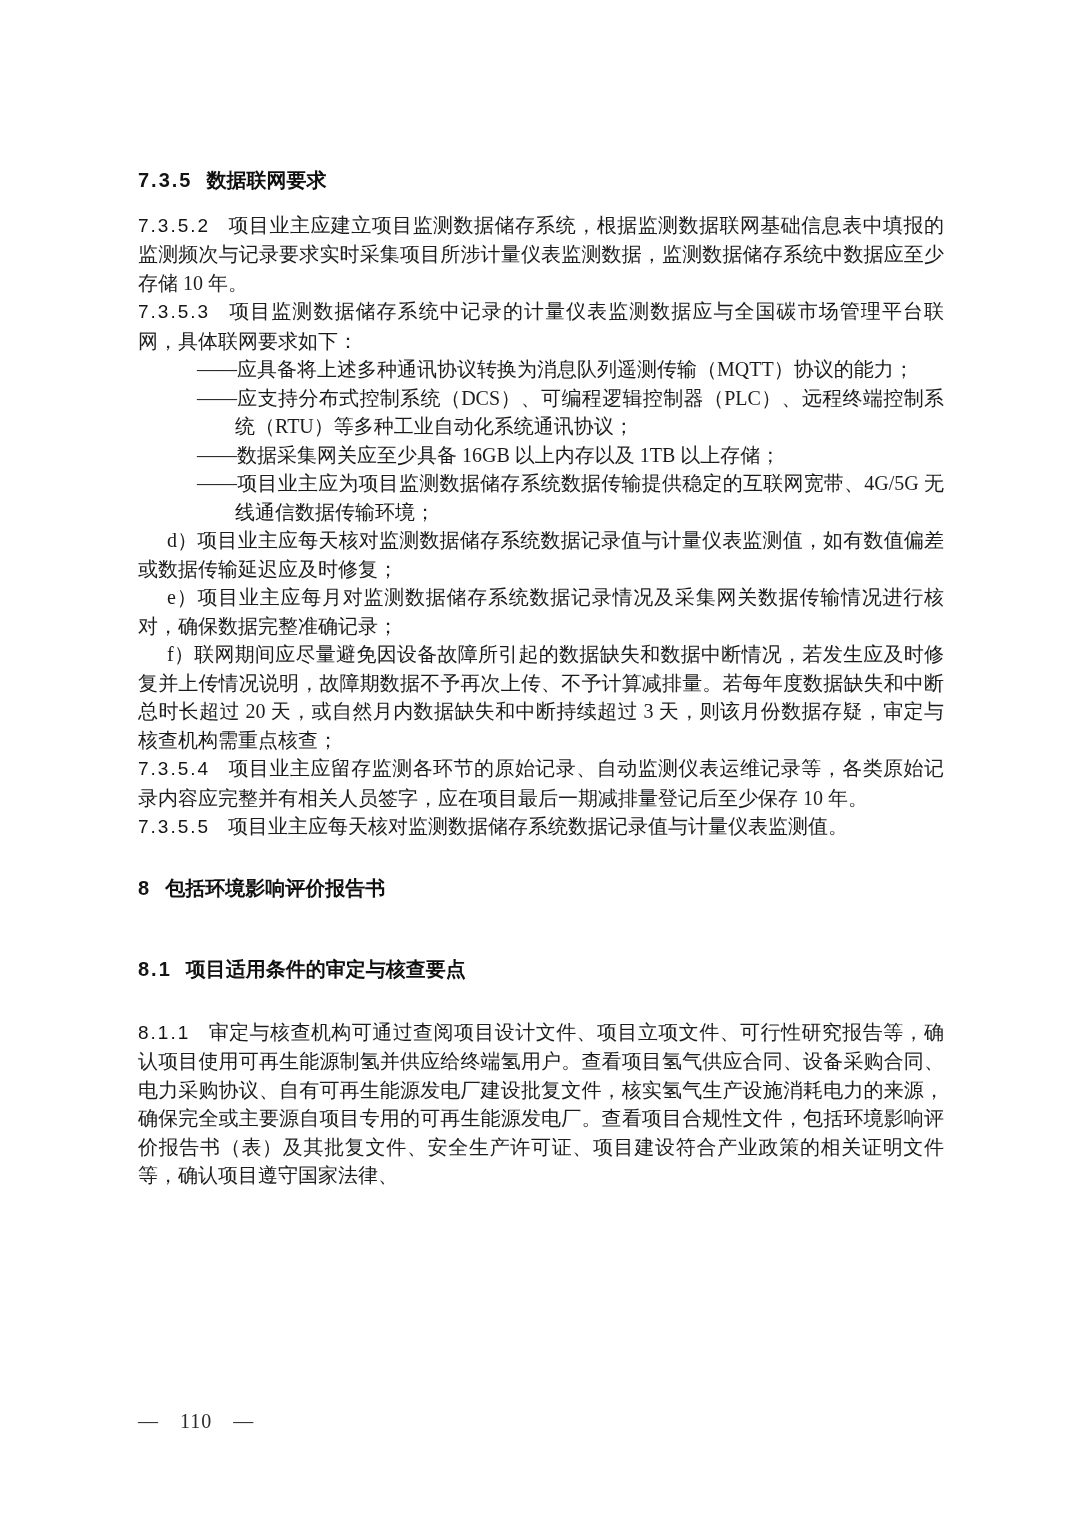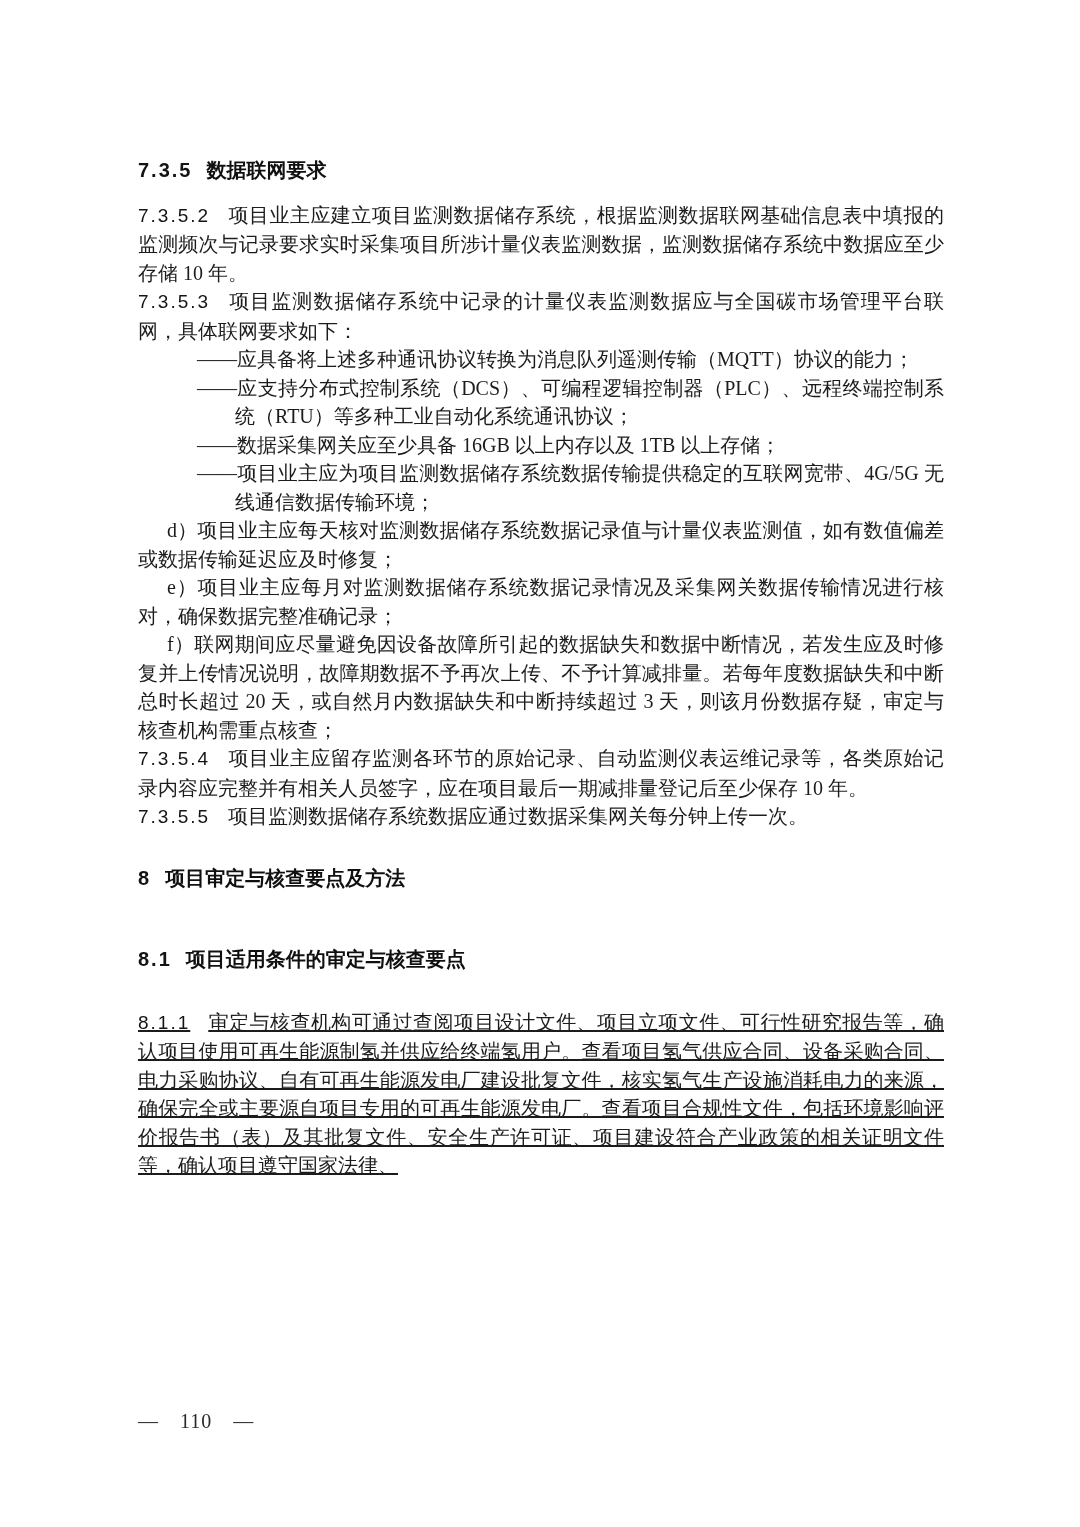--- a/index.html
+++ b/index.html
@@ -7,21 +7,21 @@
     width: 1080px;
     height: 1527px;
     background: #ffffff;
     position: relative;
     overflow: hidden;
     font-family: "Liberation Serif", "DejaVu Serif", serif;
   }
   .page-content {
     position: absolute;
     left: 138px;
-    top: 156px;
+    top: 166px;
     width: 806px;
   }
   .para {
     font-family: "Liberation Serif", "DejaVu Serif", serif;
     font-size: 20px;
     line-height: 28.5px;
     color: #1c1c1c;
     text-align: justify;
     text-justify: inter-ideograph;
     margin: 0;
@@ -43,21 +43,21 @@
     text-align: left;
   }
   .heading .num {
     font-weight: 700;
     font-size: 20px;
     margin-right: 14px;
   }
   .h-735 { margin-bottom: 16px; }
   .h-8   { margin-top: 32px; }
   .h-81  { margin-top: 53px; }
-  .p-811 { margin-top: 34px; text-decoration: underline; }
+  .p-811 { margin-top: 34px; }
   .item-letter { text-indent: 29px; }
   .item-dash {
     padding-left: 97px;
     text-indent: -38px;
   }
   .page-footer {
     position: absolute;
     left: 138px;
     top: 1410px;
     font-family: "Liberation Serif", "DejaVu Serif", serif;
@@ -85,23 +85,23 @@
   <p class="para item-dash">——应支持分布式控制系统（DCS）、可编程逻辑控制器（PLC）、远程终端控制系统（RTU）等多种工业自动化系统通讯协议；</p>
   <p class="para item-dash">——数据采集网关应至少具备 16GB 以上内存以及 1TB 以上存储；</p>
   <p class="para item-dash">——项目业主应为项目监测数据储存系统数据传输提供稳定的互联网宽带、4G/5G 无线通信数据传输环境；</p>
 
   <p class="para item-letter">d）项目业主应每天核对监测数据储存系统数据记录值与计量仪表监测值，如有数值偏差或数据传输延迟应及时修复；</p>
   <p class="para item-letter">e）项目业主应每月对监测数据储存系统数据记录情况及采集网关数据传输情况进行核对，确保数据完整准确记录；</p>
   <p class="para item-letter">f）联网期间应尽量避免因设备故障所引起的数据缺失和数据中断情况，若发生应及时修复并上传情况说明，故障期数据不予再次上传、不予计算减排量。若每年度数据缺失和中断总时长超过 20 天，或自然月内数据缺失和中断持续超过 3 天，则该月份数据存疑，审定与核查机构需重点核查；</p>
 
   <p class="para"><span class="num">7.3.5.4</span><span>项目业主应留存监测各环节的原始记录、自动监测仪表运维记录等，各类原始记录内容应完整并有相关人员签字，应在项目最后一期减排量登记后至少保存 10 年。</span></p>
 
-  <p class="para"><span class="num">7.3.5.5</span><span>项目监测数据储存系统数据应通过数据采集网关每分钟上传一次。</span></p>
+  <p class="para"><span class="num">7.3.5.5</span><span>项目业主应每天核对监测数据储存系统数据记录值与计量仪表监测值。</span></p>
 
-  <h1 class="heading h-8"><span class="num">8</span><span>项目审定与核查要点及方法</span></h1>
+  <h1 class="heading h-8"><span class="num">8</span><span>包括环境影响评价报告书</span></h1>
 
   <h2 class="heading h-81"><span class="num">8.1</span><span>项目适用条件的审定与核查要点</span></h2>
 
   <p class="para p-811"><span class="num">8.1.1</span><span>审定与核查机构可通过查阅项目设计文件、项目立项文件、可行性研究报告等，确认项目使用可再生能源制氢并供应给终端氢用户。查看项目氢气供应合同、设备采购合同、电力采购协议、自有可再生能源发电厂建设批复文件，核实氢气生产设施消耗电力的来源，确保完全或主要源自项目专用的可再生能源发电厂。查看项目合规性文件，包括环境影响评价报告书（表）及其批复文件、安全生产许可证、项目建设符合产业政策的相关证明文件等，确认项目遵守国家法律、</span></p>
 
 </div>
 
 <div class="page-footer"><span>—</span><span class="pagenum">110</span><span>—</span></div>
 
 </body></html>

